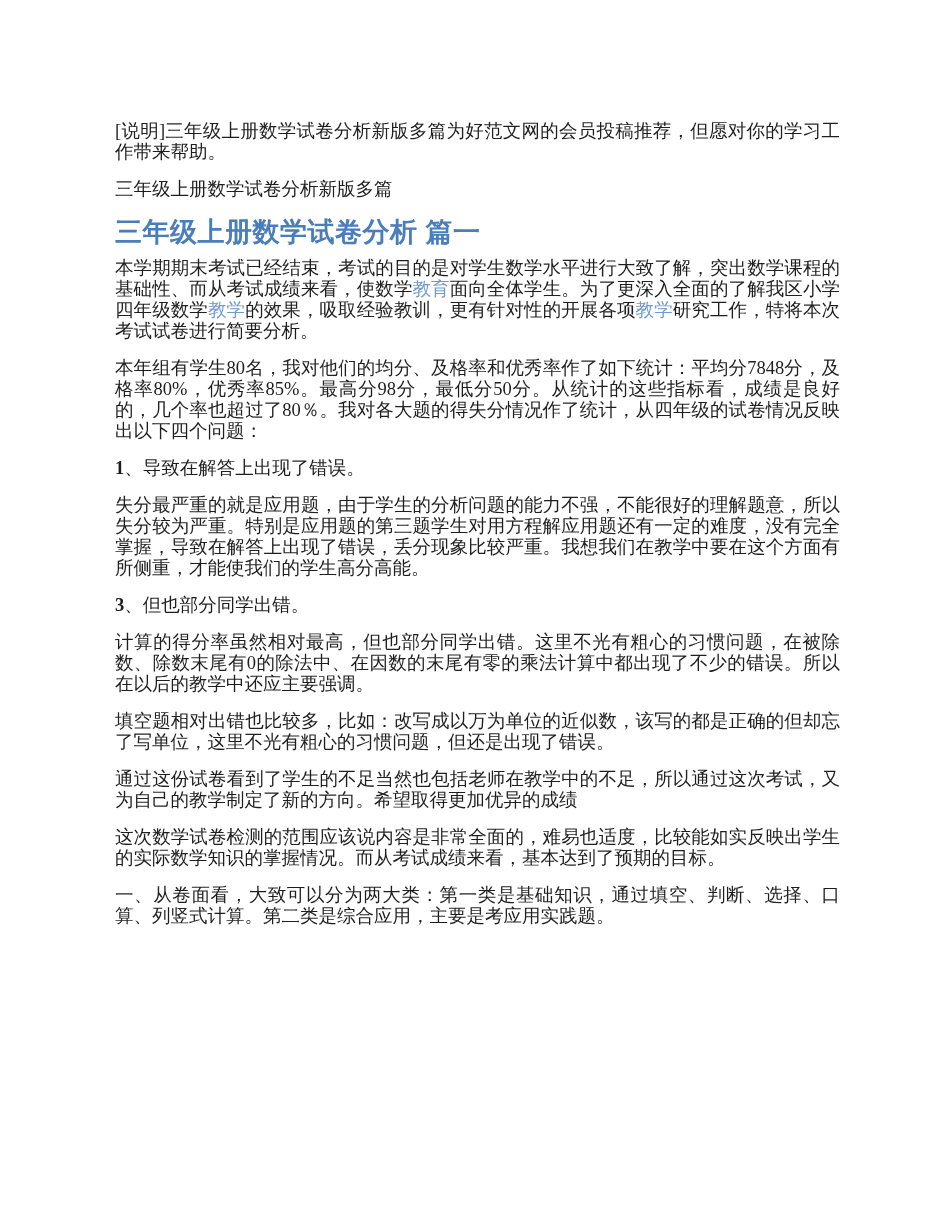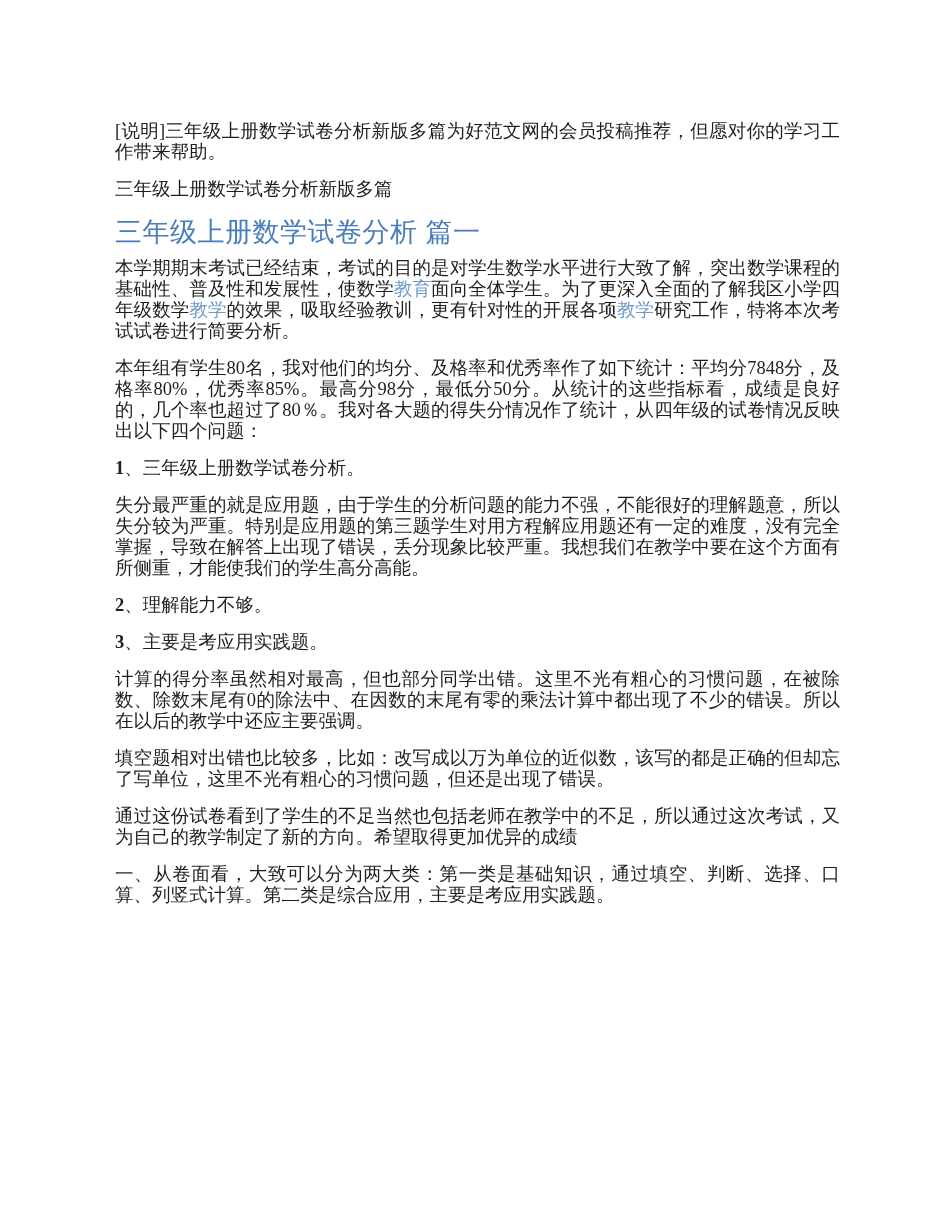--- a/index.html
+++ b/index.html
@@ -29,45 +29,45 @@
     line-height: 21px;
     text-align: justify;
     word-break: break-all;
   }
   .para strong.pt-num {
     font-weight: 700;
   }
   .sec-heading {
     margin: 16px 0 10px 0;
     font-family: "Liberation Sans", "DejaVu Sans", sans-serif;
-    font-weight: 400;
+    font-weight: 700;
     font-size: 27px;
     line-height: 32px;
     color: var(--heading-blue);
     letter-spacing: 0.5px;
   }
   .inline-link {
     color: var(--link-blue);
     text-decoration: none;
     cursor: pointer;
     font-family: Liberation Serif, serif;
   }
 </style>
 <title>三年级上册数学试卷分析新版多篇</title></head>
 <body>
 
 <div class="page">
   <div class="content">
       <p class="para"><span>[说明]三年级上册数学试卷分析新版多篇为好范文网的会员投稿推荐，但愿对你的学习工作带来帮助。</span></p>
       <p class="para"><span>三年级上册数学试卷分析新版多篇</span></p>
       <h2 class="sec-heading">三年级上册数学试卷分析 篇一</h2>
-      <p class="para"><span>本学期期末考试已经结束，考试的目的是对学生数学水平进行大致了解，突出数学课程的基础性、普及性和发展性，使数学</span><a class="inline-link" href="#">教育</a><span>面向全体学生。为了更深入全面的了解我区小学四年级数学</span><a class="inline-link" href="#">教学</a><span>的效果，吸取经验教训，更有针对性的开展各项</span><a class="inline-link" href="#">教学</a><span>研究工作，特将本次考试试卷进行简要分析。</span></p>
+      <p class="para"><span>本学期期末考试已经结束，考试的目的是对学生数学水平进行大致了解，突出数学课程的基础性、而从考试成绩来看，使数学</span><a class="inline-link" href="#">教育</a><span>面向全体学生。为了更深入全面的了解我区小学四年级数学</span><a class="inline-link" href="#">教学</a><span>的效果，吸取经验教训，更有针对性的开展各项</span><a class="inline-link" href="#">教学</a><span>研究工作，特将本次考试试卷进行简要分析。</span></p>
       <p class="para"><span>本年组有学生80名，我对他们的均分、及格率和优秀率作了如下统计：平均分7848分，及格率80%，优秀率85%。最高分98分，最低分50分。从统计的这些指标看，成绩是良好的，几个率也超过了80％。我对各大题的得失分情况作了统计，从四年级的试卷情况反映出以下四个问题：</span></p>
-      <p class="para"><strong class="pt-num">1</strong><span>、三年级上册数学试卷分析。</span></p>
+      <p class="para"><strong class="pt-num">1</strong><span>、导致在解答上出现了错误。</span></p>
       <p class="para"><span>失分最严重的就是应用题，由于学生的分析问题的能力不强，不能很好的理解题意，所以失分较为严重。特别是应用题的第三题学生对用方程解应用题还有一定的难度，没有完全掌握，导致在解答上出现了错误，丢分现象比较严重。我想我们在教学中要在这个方面有所侧重，才能使我们的学生高分高能。</span></p>
-      <p class="para"><strong class="pt-num">2</strong><span>、理解能力不够。</span></p>
-      <p class="para"><strong class="pt-num">3</strong><span>、主要是考应用实践题。</span></p>
+      <p class="para"><strong class="pt-num">3</strong><span>、但也部分同学出错。</span></p>
       <p class="para"><span>计算的得分率虽然相对最高，但也部分同学出错。这里不光有粗心的习惯问题，在被除数、除数末尾有0的除法中、在因数的末尾有零的乘法计算中都出现了不少的错误。所以在以后的教学中还应主要强调。</span></p>
       <p class="para"><span>填空题相对出错也比较多，比如：改写成以万为单位的近似数，该写的都是正确的但却忘了写单位，这里不光有粗心的习惯问题，但还是出现了错误。</span></p>
       <p class="para"><span>通过这份试卷看到了学生的不足当然也包括老师在教学中的不足，所以通过这次考试，又为自己的教学制定了新的方向。希望取得更加优异的成绩</span></p>
+      <p class="para"><span>这次数学试卷检测的范围应该说内容是非常全面的，难易也适度，比较能如实反映出学生的实际数学知识的掌握情况。而从考试成绩来看，基本达到了预期的目标。</span></p>
       <p class="para"><span>一、从卷面看，大致可以分为两大类：第一类是基础知识，通过填空、判断、选择、口算、列竖式计算。第二类是综合应用，主要是考应用实践题。</span></p>
     </div>
 </div>
 
 </body></html>

